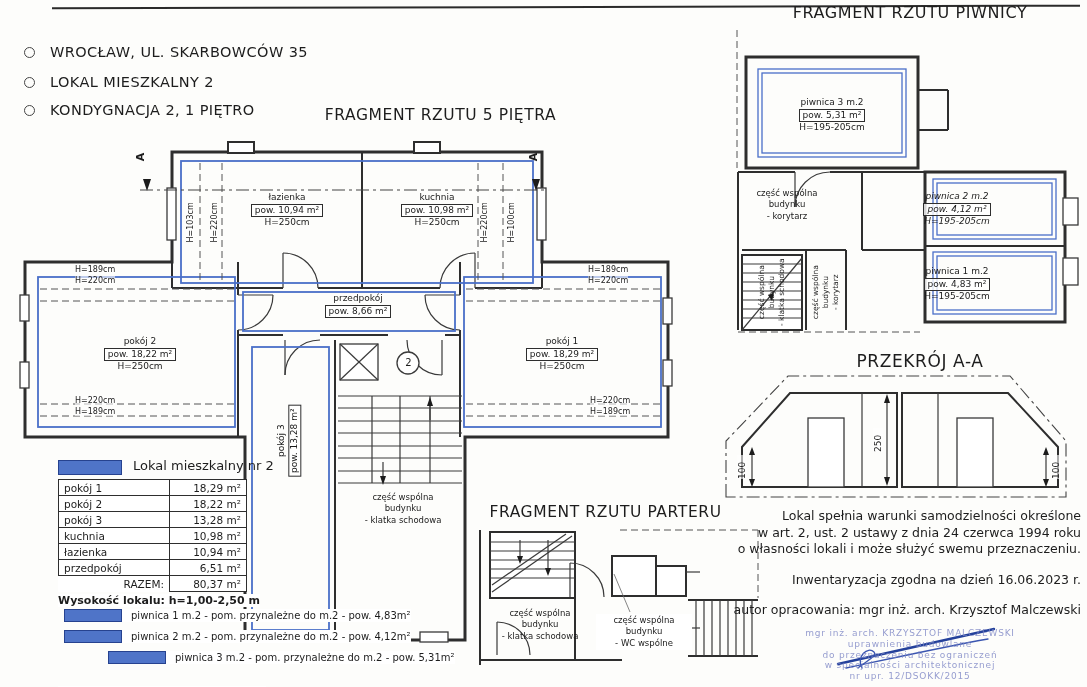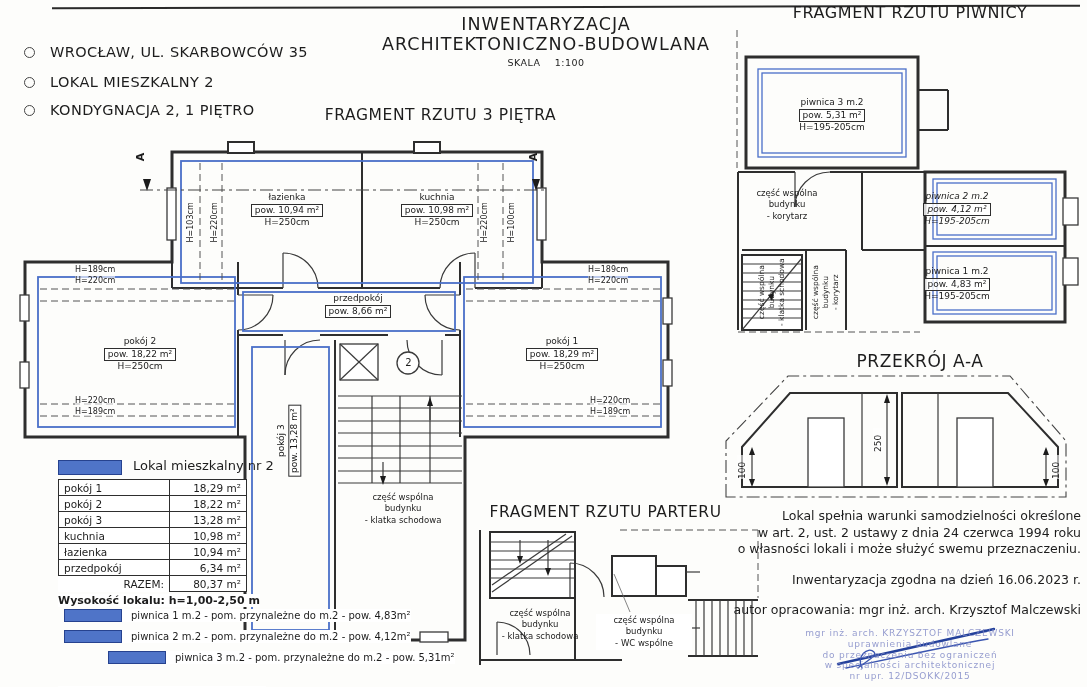--- a/index.html
+++ b/index.html
@@ -272,27 +272,22 @@
   </div>
   <div class="bullet" style="top:74px;">
     <span class="dot"></span>
     <span>LOKAL MIESZKALNY 2</span>
   </div>
   <div class="bullet" style="top:102px;">
     <span class="dot"></span>
     <span>KONDYGNACJA 2, 1 PIĘTRO</span>
   </div>
 
-  <div class="doc-title">
-    <div class="t1">INWENTARYZACJA</div>
-    <div class="t2">ARCHITEKTONICZNO-BUDOWLANA</div>
-    <div class="sc pre">SKALA    1:100</div>
-  </div>
-
-  <div class="plan-title" style="left:318px;top:106px;width:245px;font-size:15.5px;">FRAGMENT RZUTU 3 PIĘTRA</div>
+
+  <div class="plan-title" style="left:318px;top:106px;width:245px;font-size:15.5px;">FRAGMENT RZUTU 5 PIĘTRA</div>
   <div class="plan-title" style="left:760px;top:3px;width:300px;font-size:16px;">FRAGMENT RZUTU PIWNICY</div>
   <div class="plan-title" style="left:810px;top:351px;width:220px;font-size:17px;">PRZEKRÓJ A-A</div>
   <div class="plan-title" style="left:468px;top:503px;width:275px;font-size:15.5px;">FRAGMENT RZUTU PARTERU</div>
 
   <div class="rl" style="left:237px;top:192px;width:100px;">
     <div>łazienka</div>
     <div class="ab">pow. 10,94 m²</div>
     <div>H=250cm</div>
   </div>
   <div class="rl" style="left:387px;top:192px;width:100px;">
@@ -407,21 +402,21 @@
     <tr>
           <td class="lab">kuchnia</td>
           <td class="val">10,98 m²</td>
         </tr>
     <tr>
           <td class="lab">łazienka</td>
           <td class="val">10,94 m²</td>
         </tr>
     <tr>
           <td class="lab">przedpokój</td>
-          <td class="val">6,34 m²</td>
+          <td class="val">6,51 m²</td>
         </tr>
     <tr class="total">
           <td class="lab">RAZEM:</td>
           <td class="val">80,37 m²</td>
         </tr>
   </tbody>
     </table>
 
   <div class="bold-note" style="left:58px;top:594px;">Wysokość lokalu: h=1,00-2,50 m</div>
 

